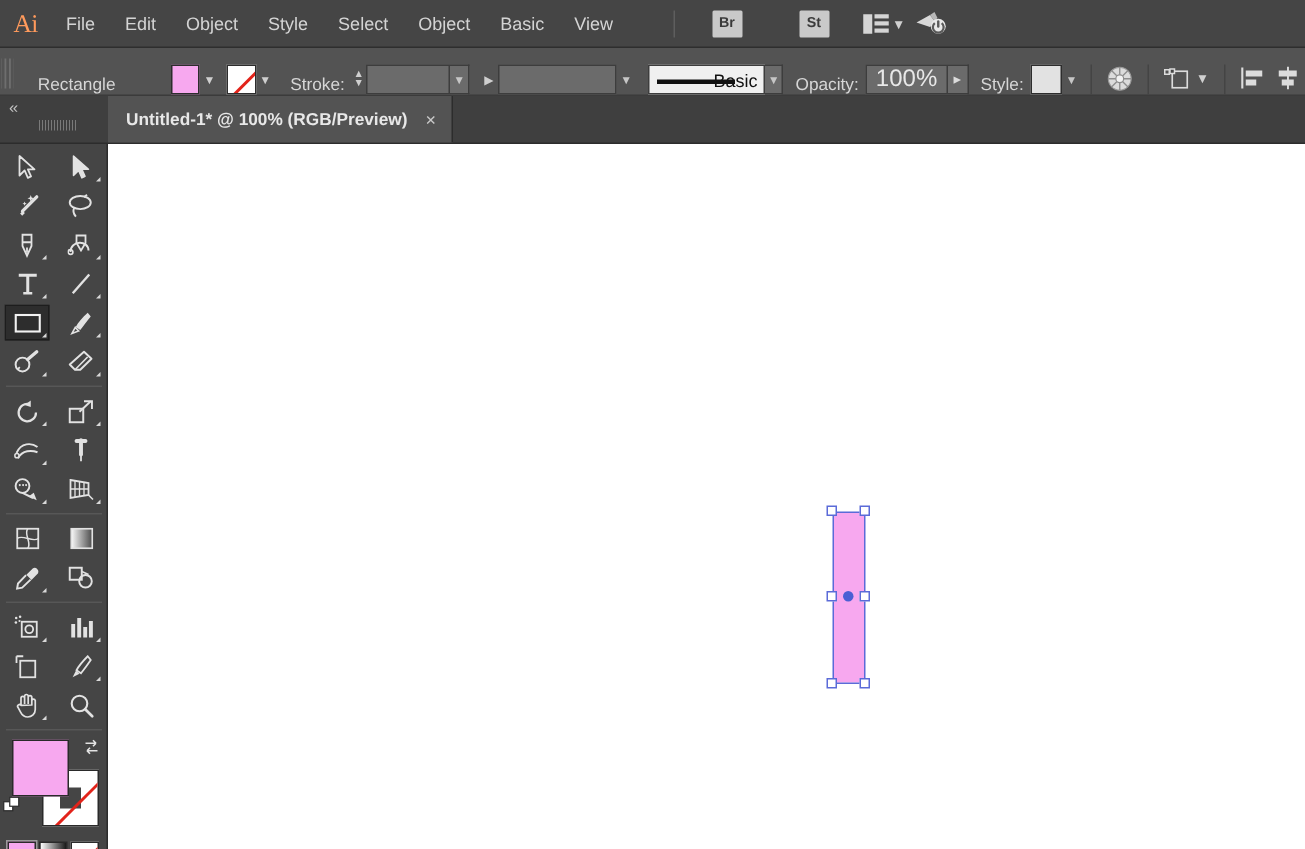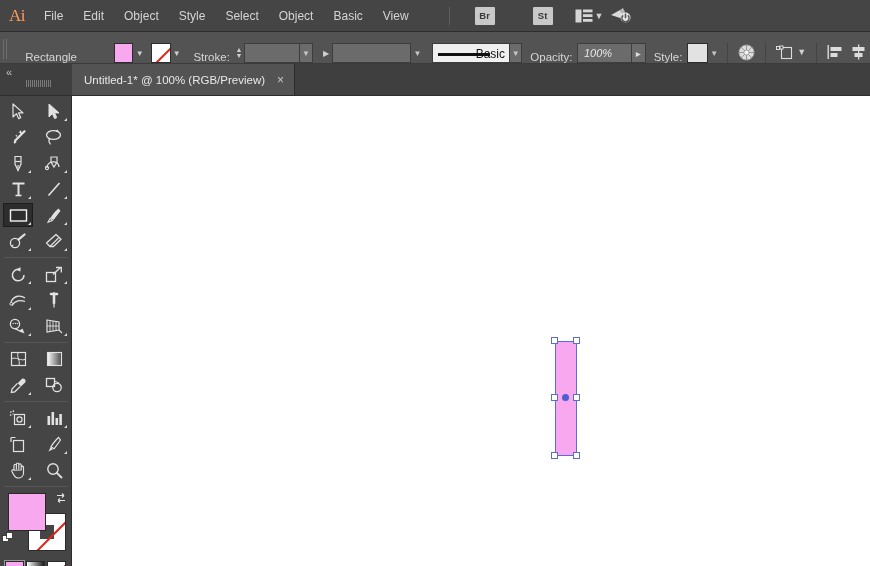--- a/index.html
+++ b/index.html
@@ -82,21 +82,21 @@
   .stepper {
     width: 11px; height: 20px; display: flex; flex-direction: column;
     align-items: center; justify-content: center; cursor: pointer;
   }
   .stepper span { color: #cfcfcf; font-size: 7px; line-height: 6px; }
   .field {
     height: 20px; background: #6b6b6b; border: 1px solid #3d3d3d;
     display: flex; align-items: center; cursor: text;
   }
   .field.disabled { background: #6b6b6b; }
-  .field-txt { color: #e8e8e8; font-size: 11px; padding-left: 6px; font-style: italic; }
+  .field-txt { color: #e8e8e8; font-size: 16px; padding-left: 6px; }
   .fld-arrow {
     width: 14px; height: 20px; display: flex;
     align-items: center; justify-content: center;
     color: #c6c6c6; font-size: 8px; cursor: pointer;
   }
   .brush-box {
     width: 88px; height: 20px; background: #f0f0f0;
     border: 1px solid #3d3d3d; display: flex; align-items: center;
     position: relative; cursor: pointer;
   }
@@ -137,21 +137,21 @@
     position: absolute; left: 26px; top: 16px; width: 26px; height: 7px;
     background-image: repeating-linear-gradient(to right,
       #7a7a7a 0px, #7a7a7a 1px, transparent 1px, transparent 2px);
   }
   .doc-tab {
     position: absolute; left: 72px; top: 0; height: 31px;
     background: #535353; border-right: 1px solid #2c2c2c;
     display: flex; align-items: center; padding: 0 10px 0 12px;
     cursor: pointer;
   }
-  .doc-tab-title { color: #e8e8e8; font-size: 11.5px; white-space: nowrap; }
+  .doc-tab-title { color: #e8e8e8; font-size: 11.5px; white-space: nowrap; font-weight: bold; }
   .doc-tab-close {
     margin-left: 12px; color: #c9c9c9; font-size: 12px; cursor: pointer;
   }
 
   
   .toolpanel {
     position: absolute; left: 0; top: 96px; width: 72px; height: 470px;
     background: #454545; border-right: 1px solid #2c2c2c;
   }
   .tool-grid { display: flex; flex-wrap: wrap; width: 72px; padding-top: 2px; }

